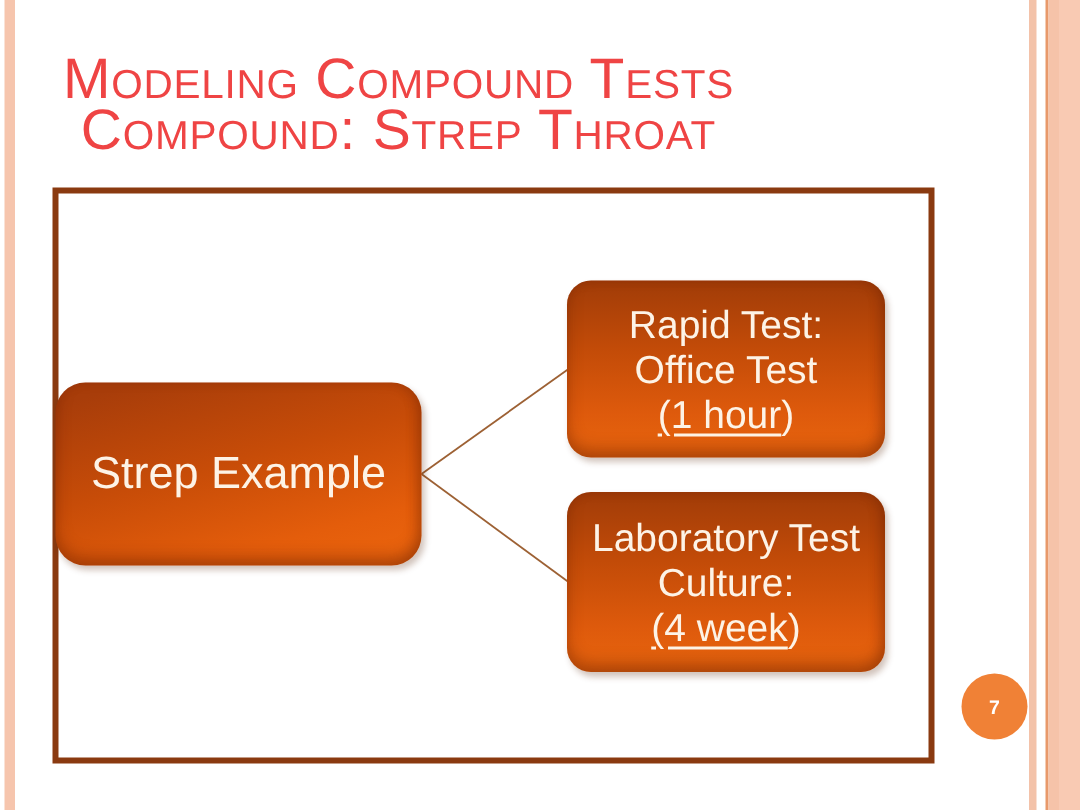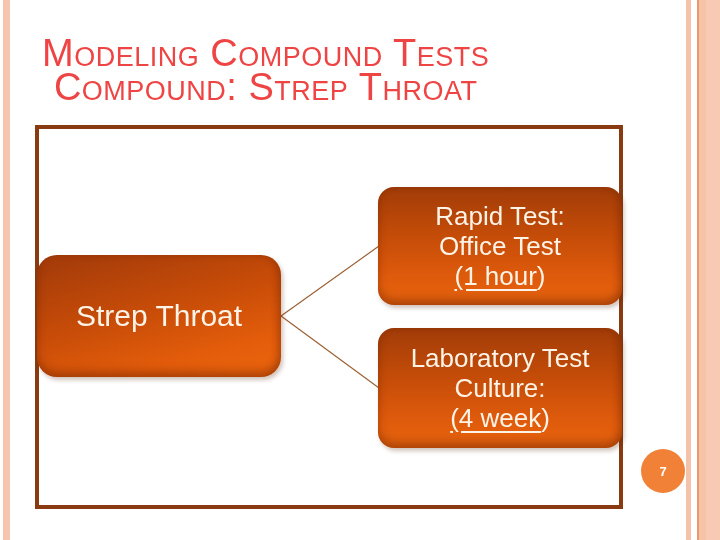--- a/index.html
+++ b/index.html
@@ -43,21 +43,21 @@
     box-shadow:2px 3px 4px rgba(90,40,10,0.28),
                inset 0 -6px 10px rgba(100,30,0,0.38),
                inset -3px 0 7px rgba(100,30,0,0.22);
   }
   .node-root{
     left:37px;top:255px;width:244px;height:122px;border-radius:20px;
     background:linear-gradient(165deg,#a83d0a 8%,#c74c08 45%,#e45d0b 78%,#ec660e 100%);
     font-size:30px;
   }
   .node-branch{
-    width:244px;height:118px;border-radius:16px;
+    width:212px;height:118px;border-radius:16px;
     background:linear-gradient(180deg,#a13c08 0%,#c24b08 38%,#de5a0c 75%,#e8650e 100%);
     font-size:26px;line-height:30px;justify-content:center;
   }
   .node-branch-1{left:378px;top:187px;}
   .node-branch-2{left:378px;top:328px;height:120px;}
   .duration{}
   .duration .u{text-decoration:underline;text-underline-offset:4px;}
 
   
   .page-bubble{
@@ -82,21 +82,21 @@
 </div>
 
 <div class="frame"></div>
 
 <svg class="connectors" viewBox="0 0 720 540">
   <line x1="281" y1="316" x2="379" y2="246" stroke="#9d6134" stroke-width="1.2"></line>
   <line x1="281" y1="316" x2="379" y2="388" stroke="#9d6134" stroke-width="1.2"></line>
 </svg>
 
 <div class="node node-root">
-  <div>Strep Throat</div>
+  <div>Strep Example</div>
 </div>
 
 <div class="node node-branch node-branch-1">
   <div>Rapid Test:</div>
   <div>Office Test</div>
   <div class="duration"><span class="u">(1 hour</span><span>)</span></div>
 </div>
 
 <div class="node node-branch node-branch-2">
   <div>Laboratory Test</div>

